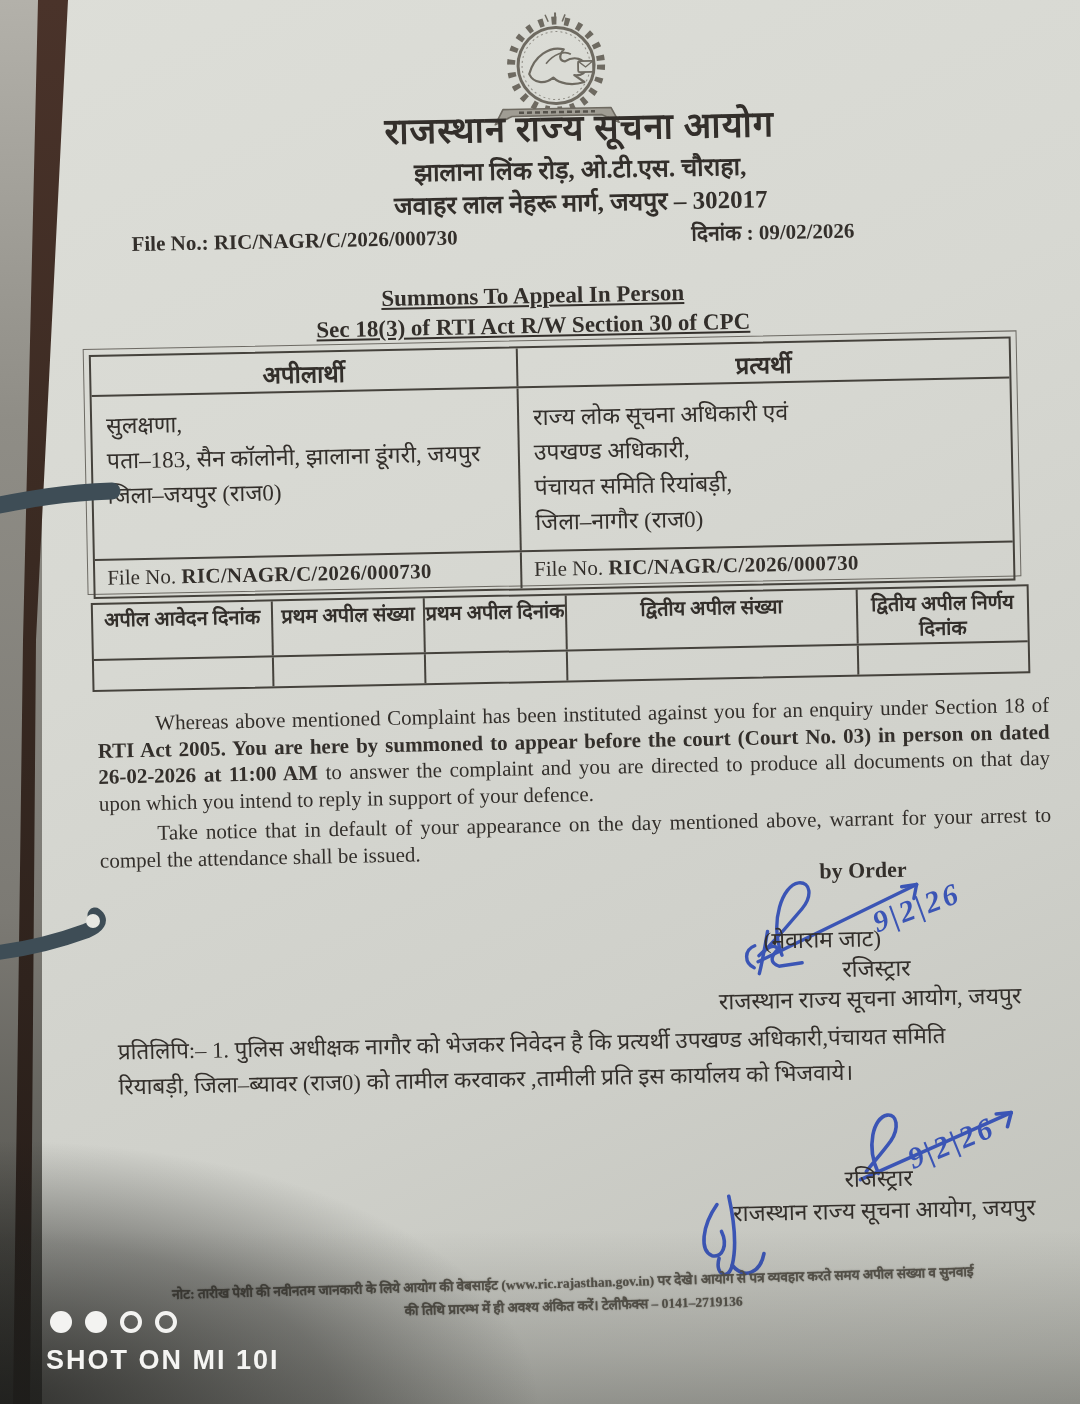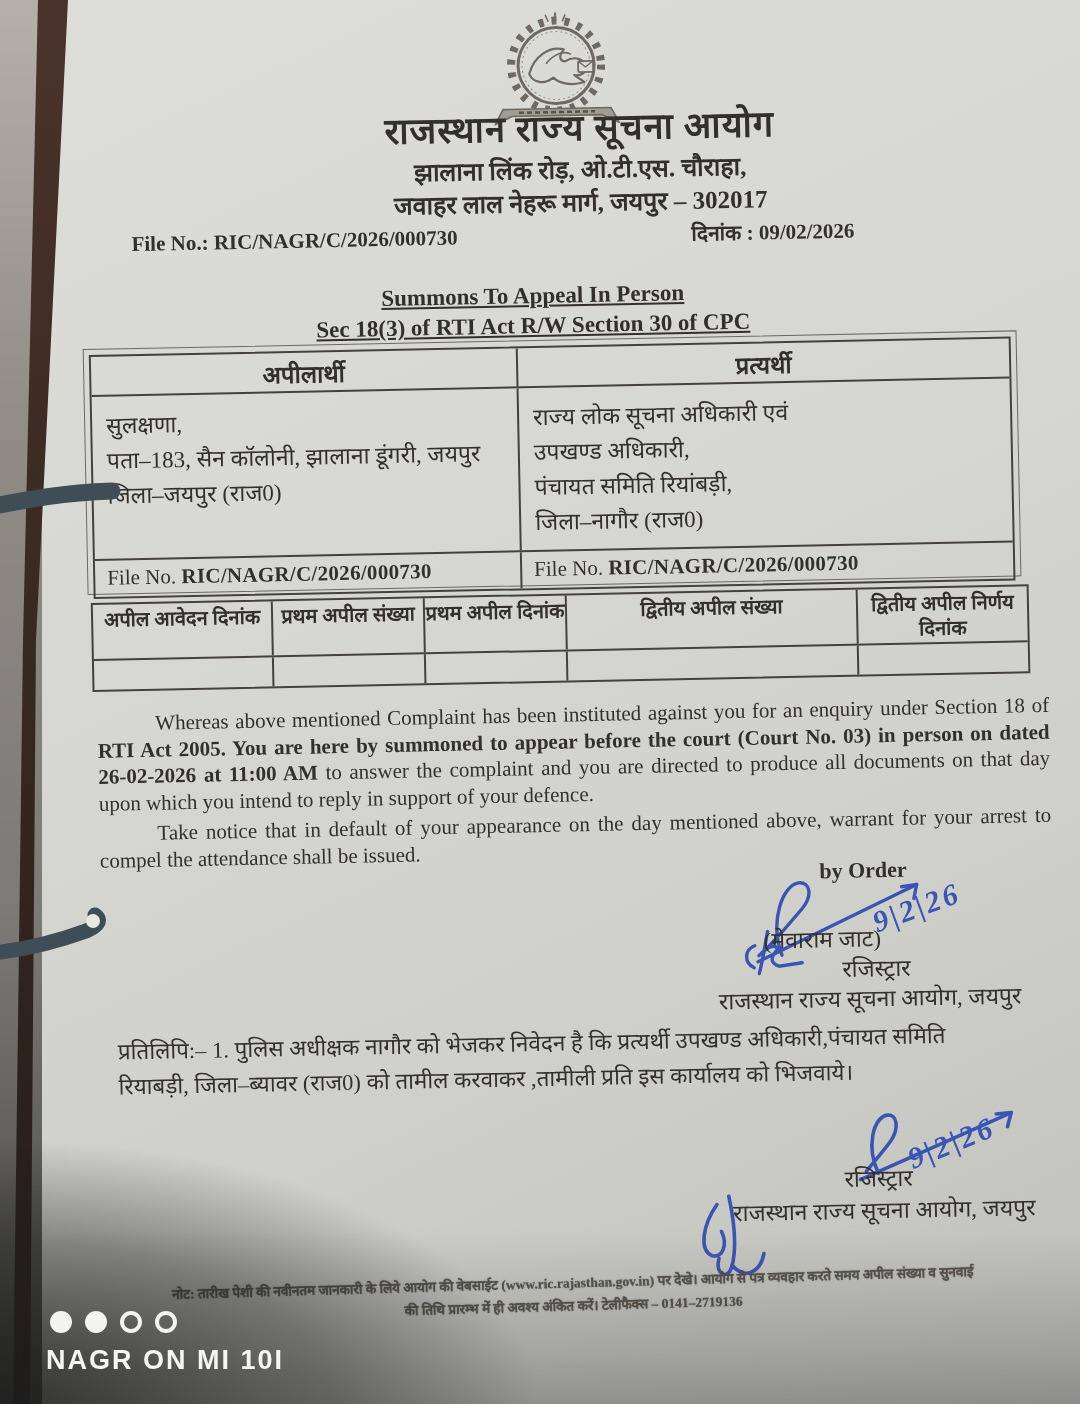--- a/index.html
+++ b/index.html
@@ -229,15 +229,15 @@
 
   <div class="shade-bottom"></div>
   <div class="shade-corner"></div>
 
   <div class="wm-dots">
     <div class="dot fill"></div>
     <div class="dot fill"></div>
     <div class="dot ring"></div>
     <div class="dot ring"></div>
   </div>
-  <div class="wm-text">NAGR ON MI 10I</div>
+  <div class="wm-text">SHOT ON MI 10I</div>
 
 </div>
 
 </body></html>

